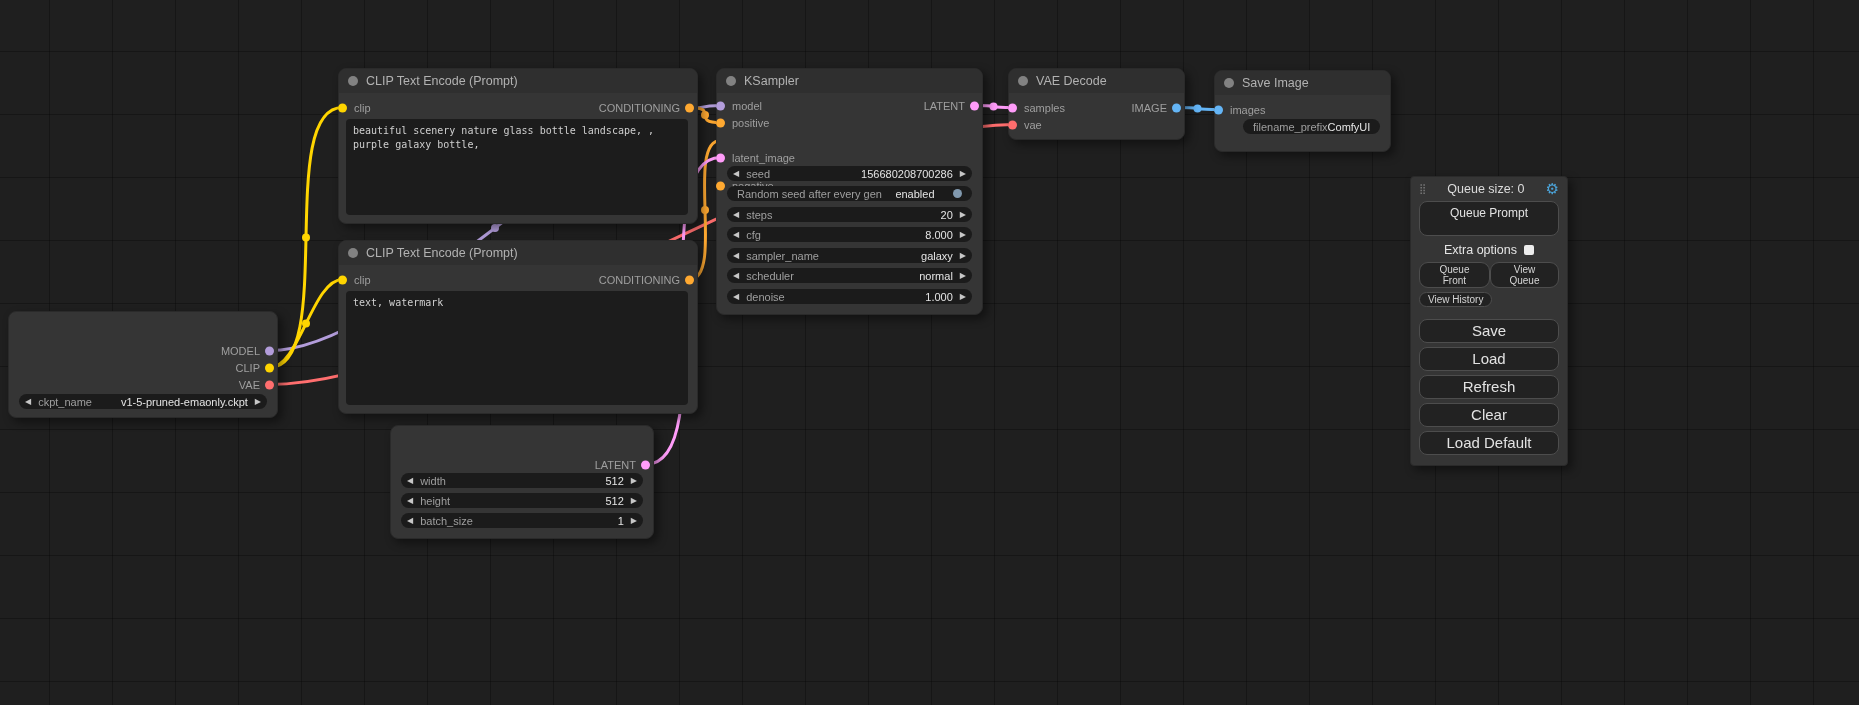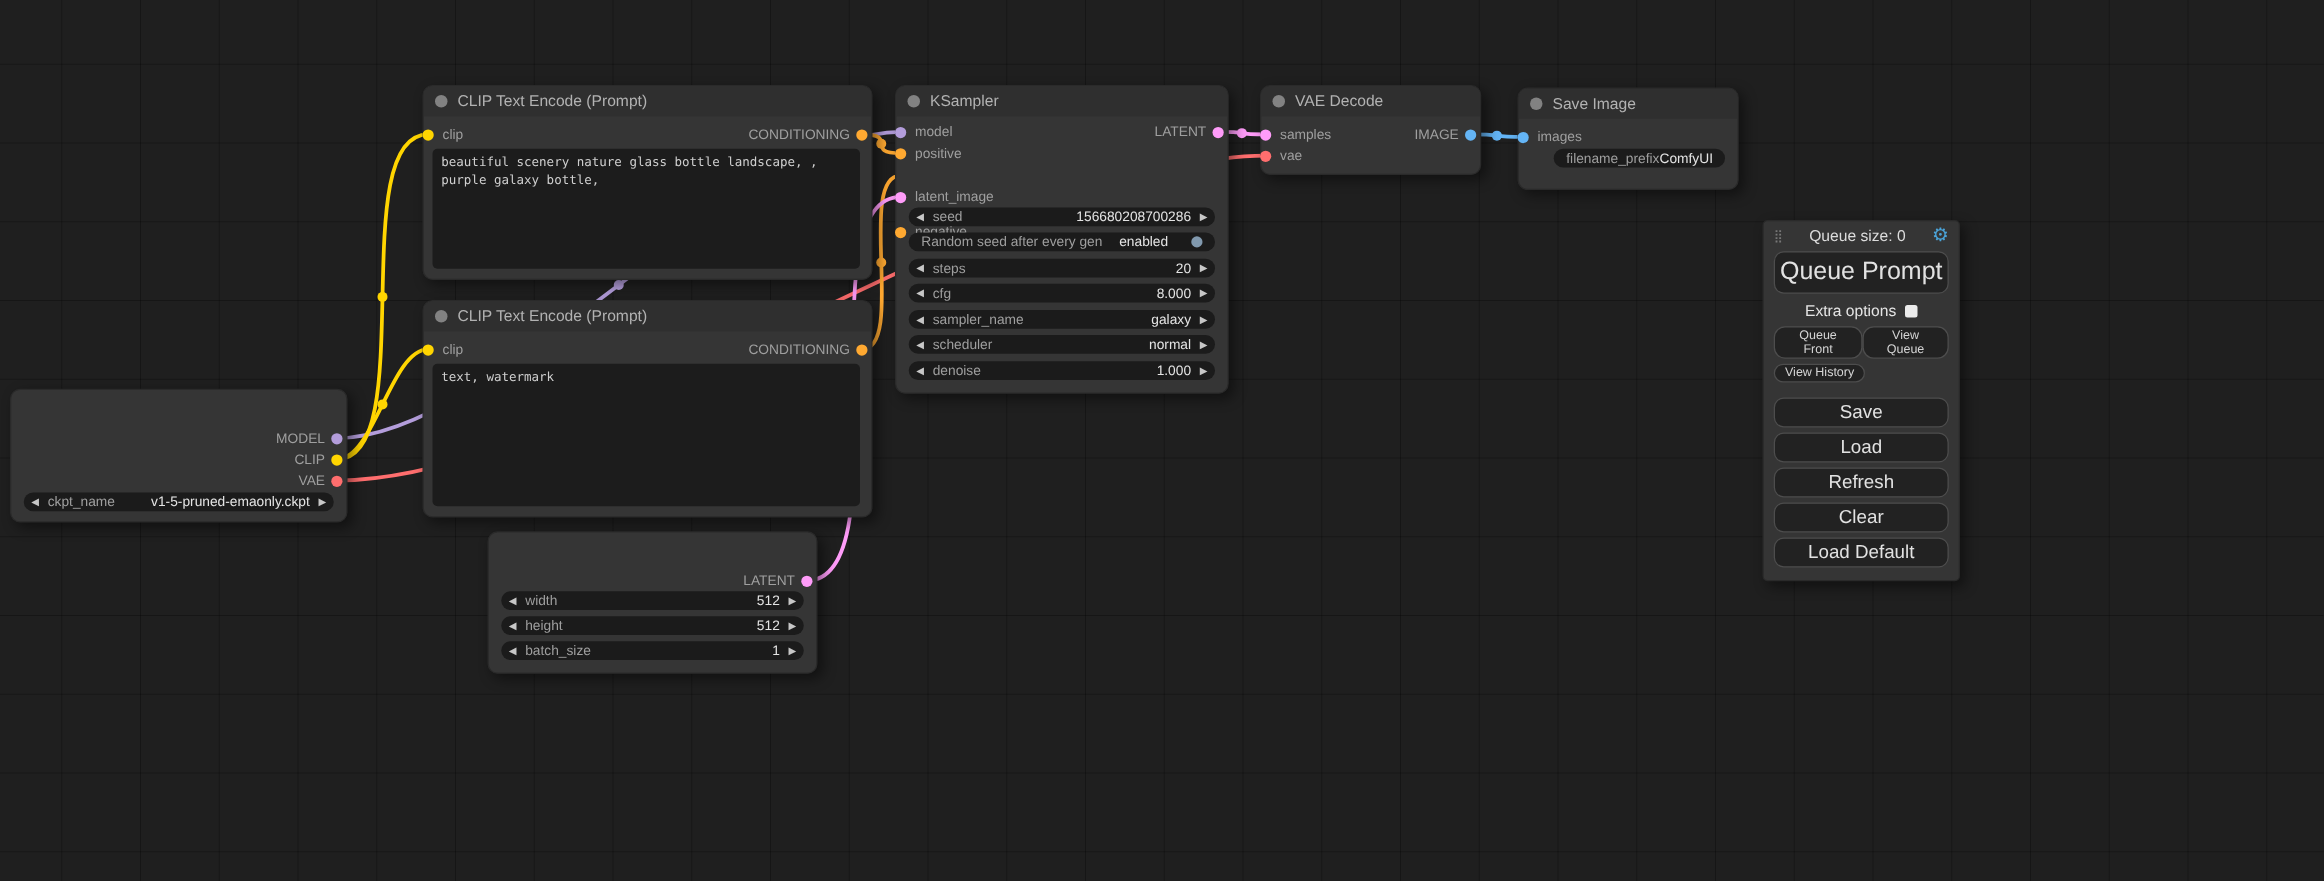--- a/index.html
+++ b/index.html
@@ -40,21 +40,21 @@
 
   #menu{position:absolute;left:1410px;top:176px;width:158px;z-index:3;background:#353535;
     border:1px solid #2a2a2a;border-radius:4px;padding:4px 8px 10px;box-sizing:border-box;
     box-shadow:4px 4px 10px rgba(0,0,0,0.45);}
   .menu-header{display:flex;align-items:center;margin-bottom:5px;color:#dcdcdc;}
   .drag-handle{font-size:10px;color:#777;flex:0 0 auto;cursor:move;}
   .queue-size{flex:1;text-align:center;font-size:12.5px;}
   .gear{flex:0 0 auto;font-size:15px;line-height:1;}
   .btn{display:block;width:100%;background:#222;border:1px solid #4d4d4d;border-radius:8px;color:#e2e2e2;
     font-family:"Liberation Sans",sans-serif;cursor:pointer;box-sizing:border-box;}
-  .btn-queue{font-size:20px;padding:4px 0 5px;}
+  .btn-queue{font-size:12px;padding:4px 0 15px;}
   .extra-row{display:flex;align-items:center;justify-content:center;gap:7px;margin:7px 0 5px;
     font-size:12.5px;color:#e5e5e5;}
   .checkbox{width:10px;height:10px;background:#ececec;border-radius:2px;flex:0 0 auto;}
   .small-row{display:flex;justify-content:space-between;margin-bottom:4px;}
   .small-row.center{justify-content:flex-start;}
   .btn-small{display:inline-block;width:auto;font-size:10px;padding:1px 8px;border-radius:9px;color:#d5d5d5;}
   .btn-big{font-size:15px;padding:2px 0 3px;margin-top:4px;}
 </style>
 </head>
 <body>

